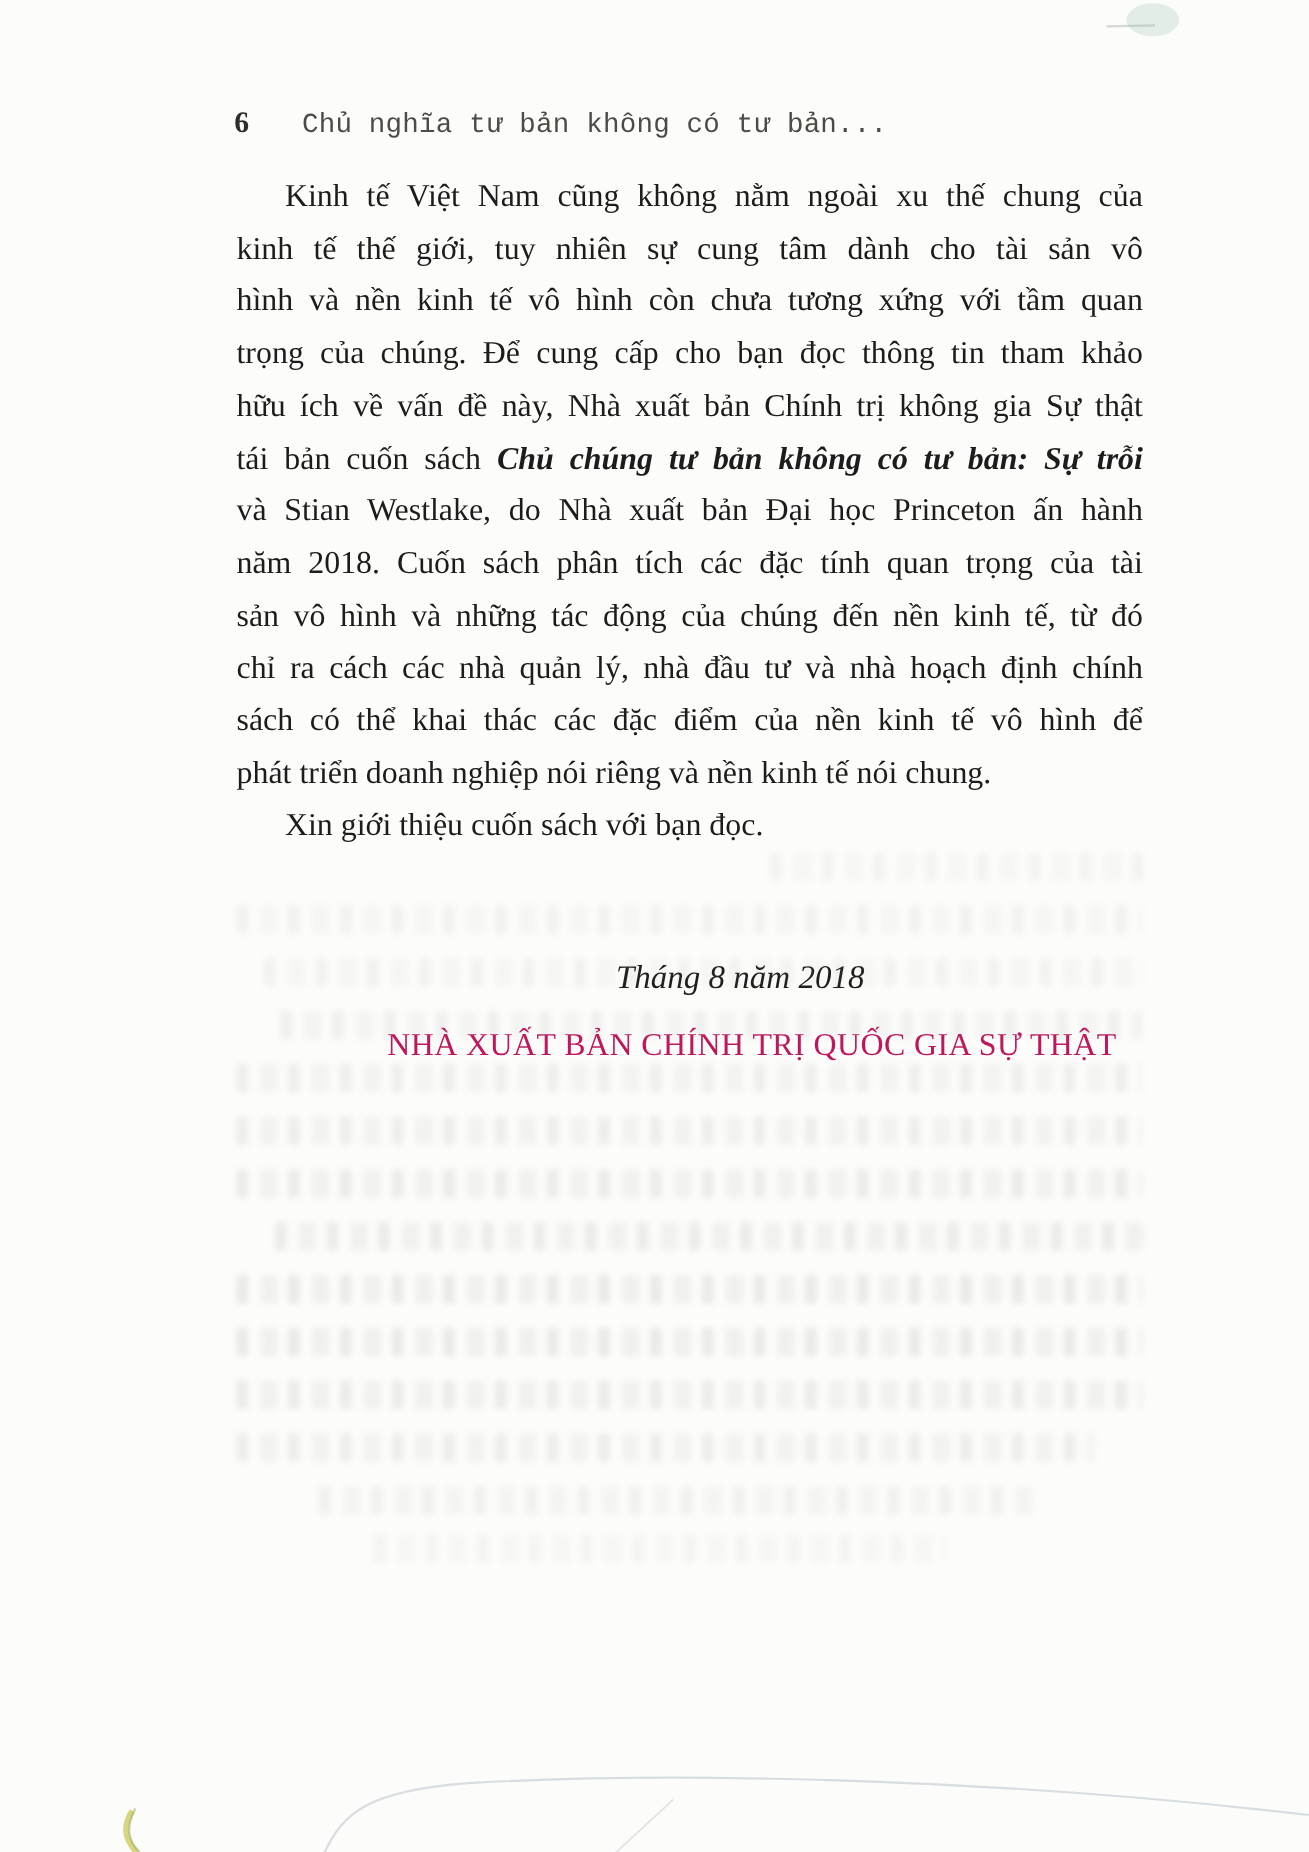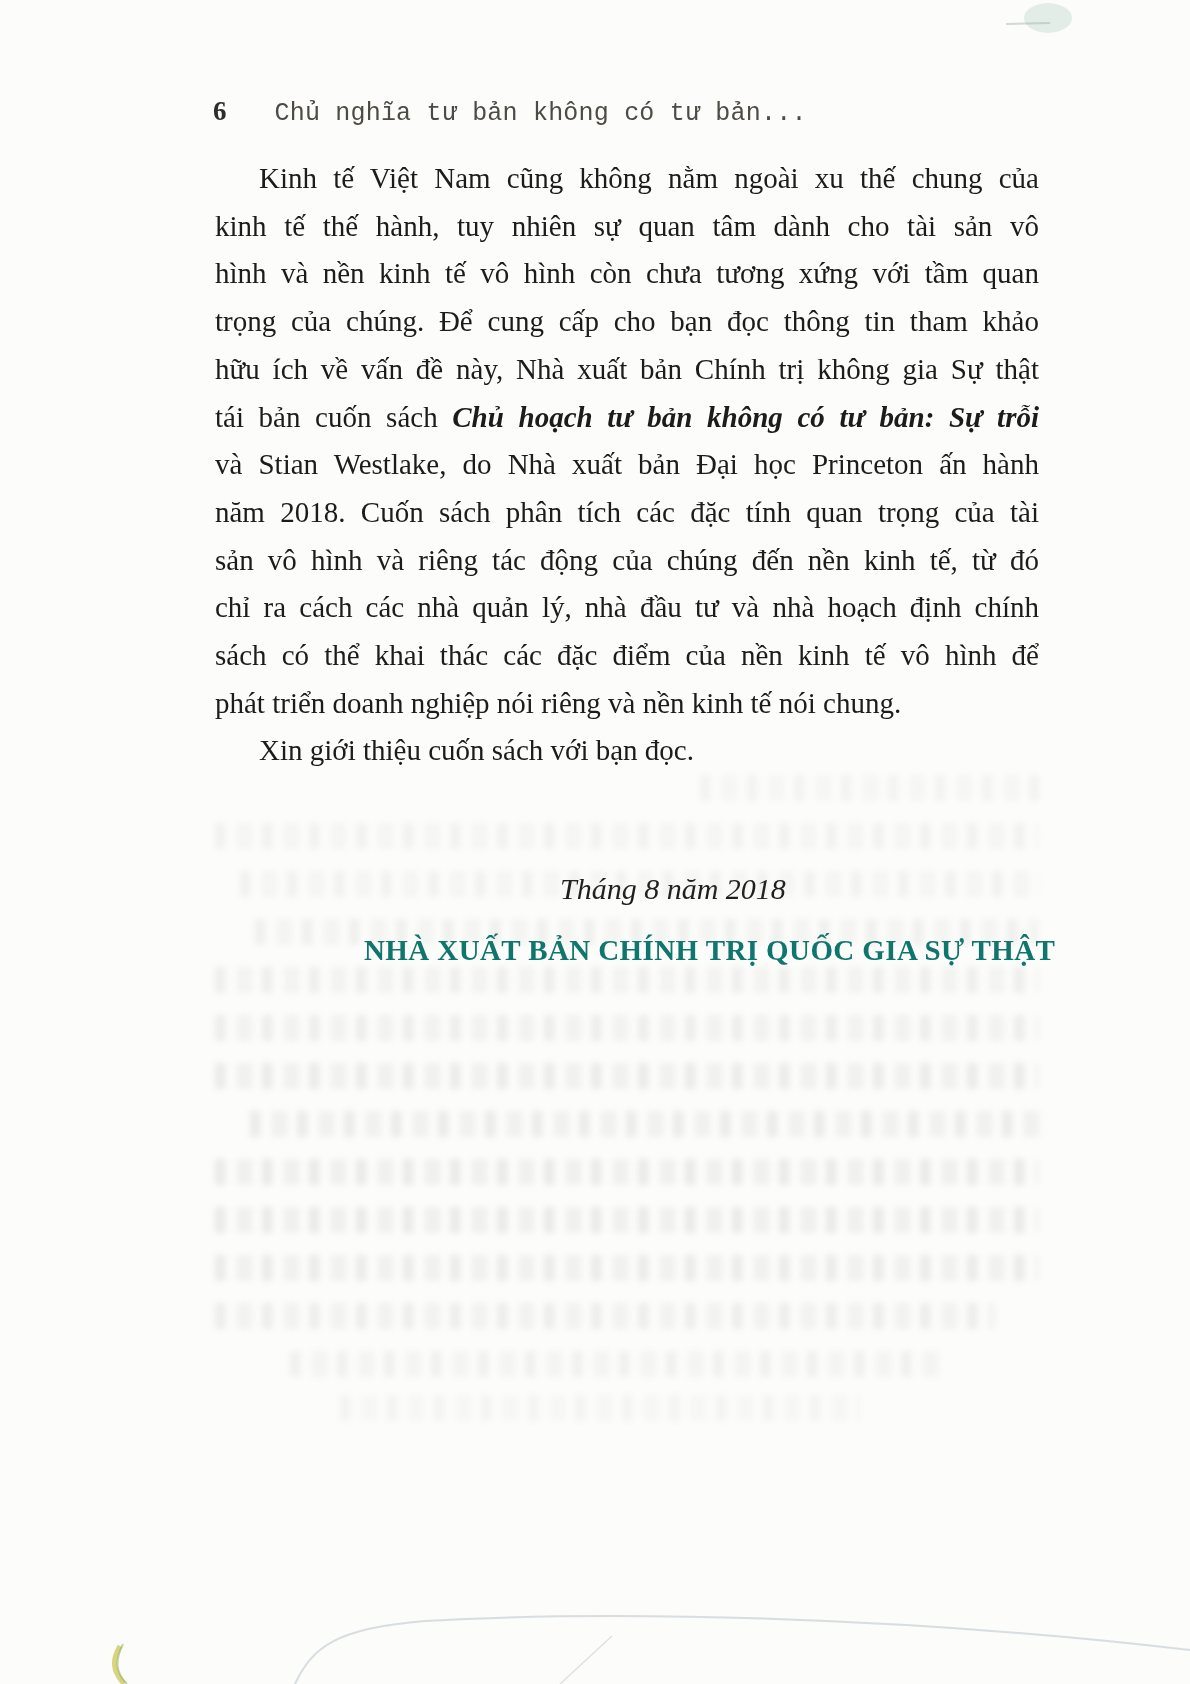--- a/index.html
+++ b/index.html
@@ -36,22 +36,22 @@
   .line{white-space:normal;}
   .line.just{text-align:justify;text-align-last:justify;}
   .line.ind{text-indent:44px;}
   .bi{font-weight:700;font-style:italic;}
   
   .signoff-date{
     position:absolute;left:560px;top:872px;
     font-style:italic;font-size:30px;color:#1e1e1e;
   }
   .signoff-publisher{
-    position:absolute;left:364px;top:934px;
-    font-weight:700;font-size:29px;letter-spacing:0.4px;color:#0f766e;
+    position:absolute;left:352px;top:934px;
+    font-weight:400;font-size:29px;letter-spacing:0.4px;color:#be185d;
     white-space:nowrap;
   }
   
   .ghost{
     position:absolute;height:26px;
     background:repeating-linear-gradient(90deg,
       rgba(118,122,116,0.85) 0px, rgba(118,122,116,0.85) 9px,
       rgba(118,122,116,0.0) 12px, rgba(118,122,116,0.0) 20px,
       rgba(118,122,116,0.55) 23px, rgba(118,122,116,0.55) 36px,
       rgba(118,122,116,0.0) 39px, rgba(118,122,116,0.0) 47px);
@@ -68,28 +68,28 @@
 
 <div class="page">
 
   <div class="running-header">
     <span class="pagenum">6</span>
     <span class="header-title">Chủ nghĩa tư bản không có tư bản...</span>
   </div>
 
   <div class="body-text">
       <div class="line just ind"><span>Kinh tế Việt Nam cũng không nằm ngoài xu thế chung của</span></div>
-      <div class="line just"><span>kinh tế thế hành, tuy nhiên sự quan tâm dành cho tài sản vô</span></div>
+      <div class="line just"><span>kinh tế thế giới, tuy nhiên sự cung tâm dành cho tài sản vô</span></div>
       <div class="line just"><span>hình và nền kinh tế vô hình còn chưa tương xứng với tầm quan</span></div>
       <div class="line just"><span>trọng của chúng. Để cung cấp cho bạn đọc thông tin tham khảo</span></div>
       <div class="line just"><span>hữu ích về vấn đề này, Nhà xuất bản Chính trị không gia Sự thật</span></div>
-      <div class="line just"><span>tái bản cuốn sách </span><span class="bi">Chủ hoạch tư bản không có tư bản: Sự trỗi</span></div>
+      <div class="line just"><span>tái bản cuốn sách </span><span class="bi">Chủ chúng tư bản không có tư bản: Sự trỗi</span></div>
       <div class="line just"><span>và Stian Westlake, do Nhà xuất bản Đại học Princeton ấn hành</span></div>
       <div class="line just"><span>năm 2018. Cuốn sách phân tích các đặc tính quan trọng của tài</span></div>
-      <div class="line just"><span>sản vô hình và riêng tác động của chúng đến nền kinh tế, từ đó</span></div>
+      <div class="line just"><span>sản vô hình và những tác động của chúng đến nền kinh tế, từ đó</span></div>
       <div class="line just"><span>chỉ ra cách các nhà quản lý, nhà đầu tư và nhà hoạch định chính</span></div>
       <div class="line just"><span>sách có thể khai thác các đặc điểm của nền kinh tế vô hình để</span></div>
       <div class="line"><span>phát triển doanh nghiệp nói riêng và nền kinh tế nói chung.</span></div>
       <div class="line ind"><span>Xin giới thiệu cuốn sách với bạn đọc.</span></div>
     </div>
 
   <div class="signoff-date">Tháng 8 năm 2018</div>
   <div class="signoff-publisher">NHÀ XUẤT BẢN CHÍNH TRỊ QUỐC GIA SỰ THẬT</div>
 
   <div id="ghost-block">

